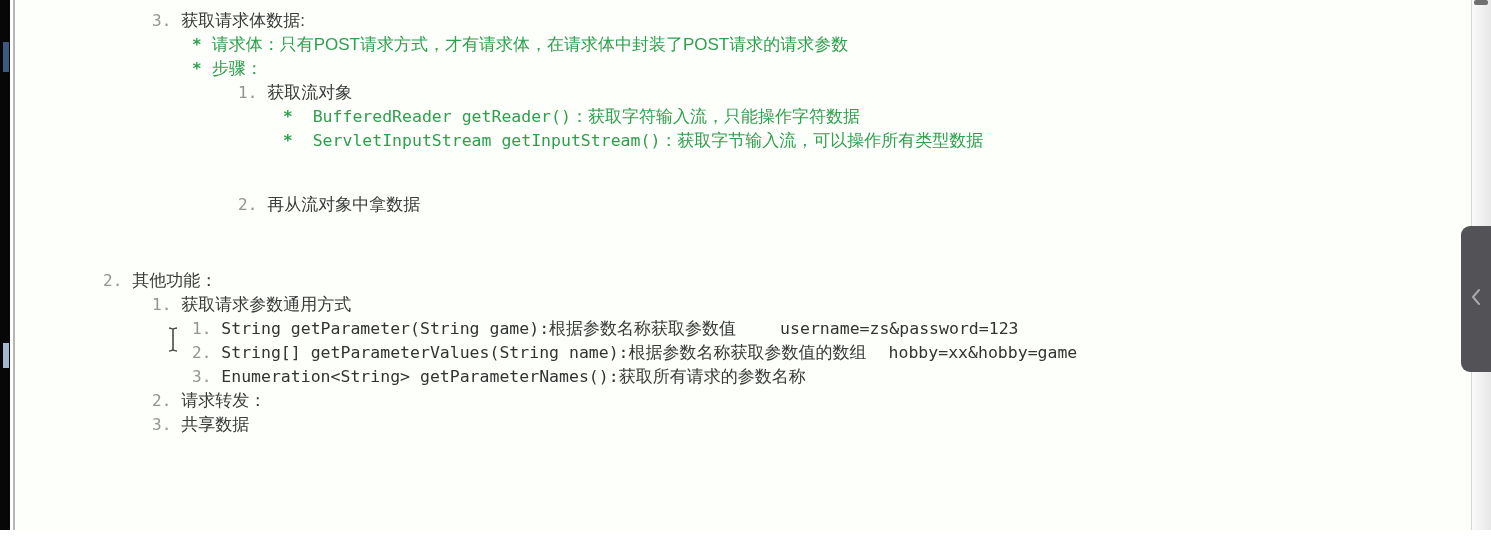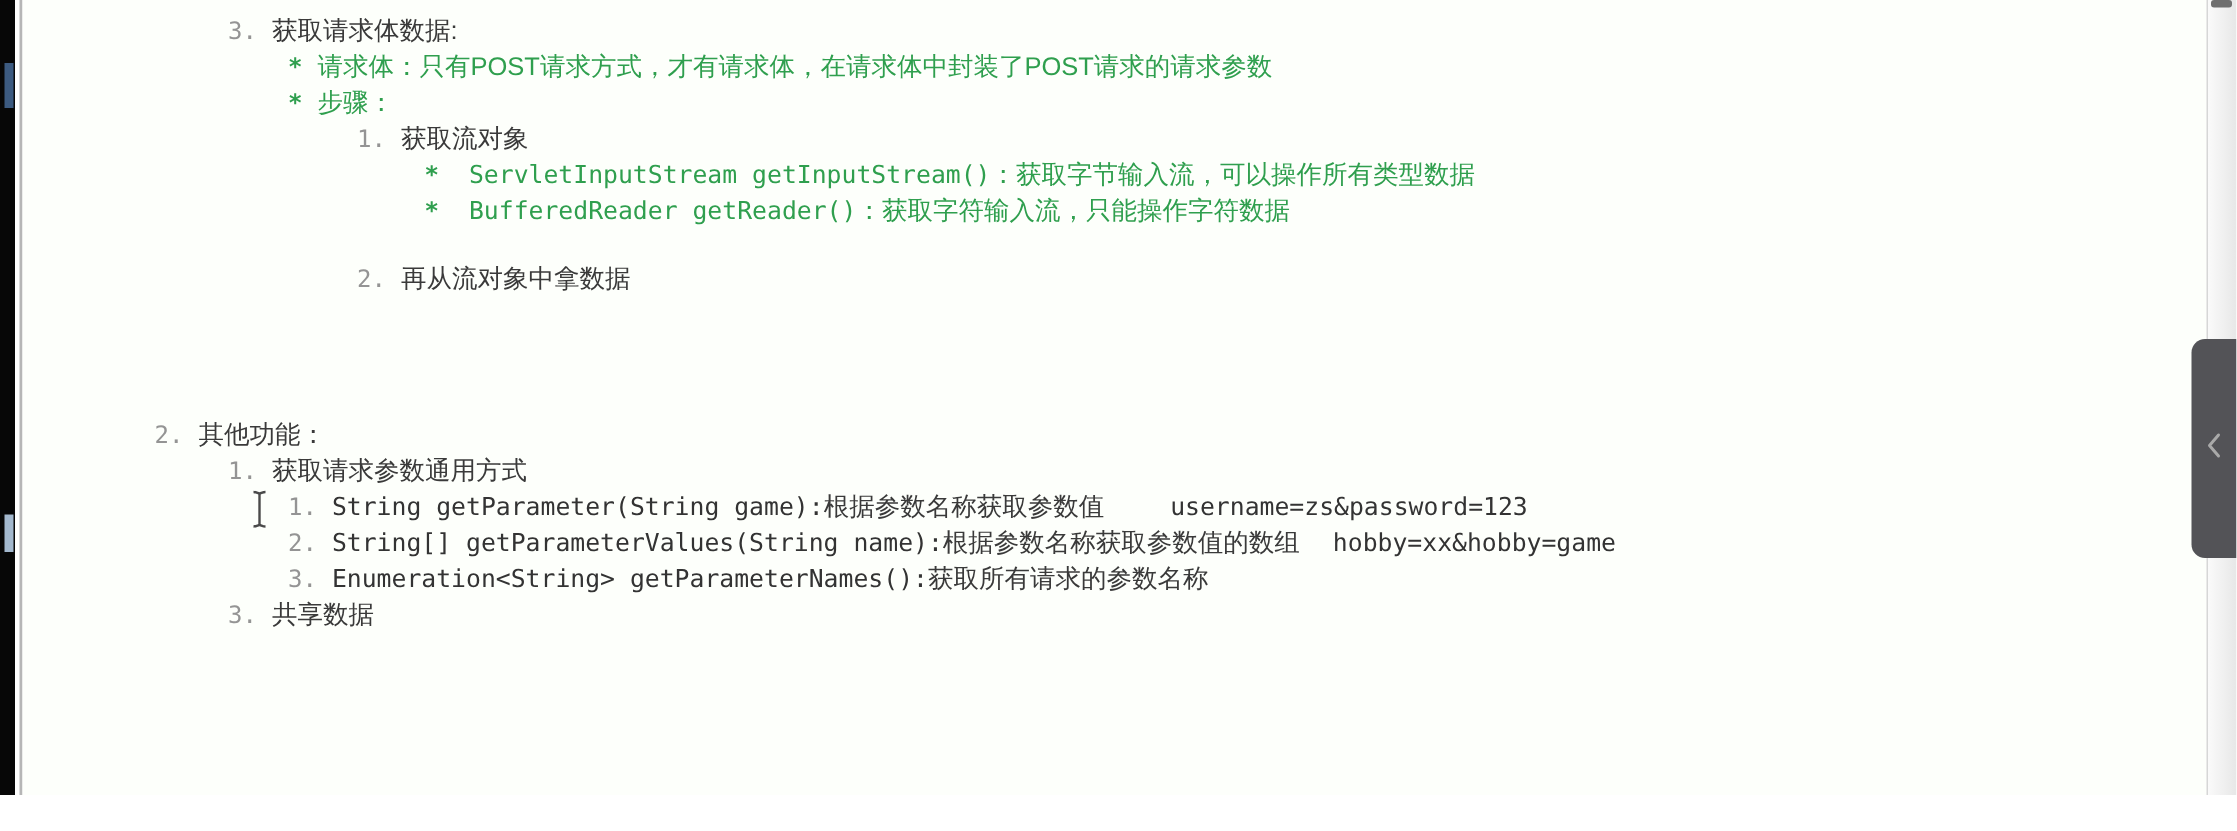--- a/index.html
+++ b/index.html
@@ -18,22 +18,22 @@
   .edge-strip{position:absolute;left:0;top:0;width:10px;height:554px;background:#070707;}
   .edge-mark1{position:absolute;left:3px;top:42px;width:6px;height:30px;background:#3c5a80;}
   .edge-mark2{position:absolute;left:3px;top:343px;width:6px;height:25px;background:#a3b8ce;}
   .gutter{position:absolute;left:10px;top:0;width:3px;height:554px;background:#ffffff;}
   .gutter-border{position:absolute;left:13px;top:0;width:2px;height:554px;background:#b6b6b6;}
 
   
   .doc{position:absolute;left:15px;top:0;right:20px;bottom:0;background:var(--content-bg);
        padding-top:9px;overflow:hidden;}
   .line{height:24px;line-height:24px;white-space:nowrap;font-size:17px;color:var(--text-dark);}
-  .gap-sm{margin-top:21px;}
-  .gap-lg{margin-top:80px;}
+  .gap-sm{margin-top:40px;}
+  .gap-lg{margin-top:52px;}
   .ind0{padding-left:88px;}
   .ind1{padding-left:137px;}
   .ind2{padding-left:177px;}
   .ind3{padding-left:223px;}
   .ind4{padding-left:268px;}
   .ind5{padding-left:312px;}
   .marker{display:inline-block;margin-right:10px;
     font-family:"DejaVu Sans Mono","Liberation Mono",monospace;font-size:16px;}
   .m-num{color:var(--marker-gray);}
   .m-star{color:var(--accent-green);font-weight:bold;}
@@ -67,28 +67,29 @@
   <div class="edge-mark1"></div>
   <div class="edge-mark2"></div>
   <div class="gutter"></div>
   <div class="gutter-border"></div>
 
   <div class="doc">
       <div class="line ind1"><span class="marker m-num">3.</span><span class="seg cn-dark">获取请求体数据:</span></div>
       <div class="line ind2"><span class="marker m-star">*</span><span class="seg cn-green">请求体：只有POST请求方式，才有请求体，在请求体中封装了POST请求的请求参数</span></div>
       <div class="line ind2"><span class="marker m-star">*</span><span class="seg cn-green">步骤：</span></div>
       <div class="line ind3"><span class="marker m-num">1.</span><span class="seg cn-dark">获取流对象</span></div>
+      <div class="line ind4"><span class="marker m-star m-wide">*</span><span class="seg code-green">BufferedReader getReader()</span><span class="seg cn-green">：获取字符输入流，只能操作字符数据</span></div>
       <div class="line ind4"><span class="marker m-star m-wide">*</span><span class="seg code-green">ServletInputStream getInputStream()</span><span class="seg cn-green">：获取字节输入流，可以操作所有类型数据</span></div>
-      <div class="line ind4"><span class="marker m-star m-wide">*</span><span class="seg code-green">BufferedReader getReader()</span><span class="seg cn-green">：获取字符输入流，只能操作字符数据</span></div>
       <div class="line ind3 gap-sm"><span class="marker m-num">2.</span><span class="seg cn-dark">再从流对象中拿数据</span></div>
       <div class="line ind0 gap-lg"><span class="marker m-num">2.</span><span class="seg cn-dark">其他功能：</span></div>
       <div class="line ind1"><span class="marker m-num">1.</span><span class="seg cn-dark">获取请求参数通用方式</span></div>
       <div class="line ind2"><span class="marker m-num">1.</span><span class="seg code-dark">String getParameter(String game):</span><span class="seg cn-dark">根据参数名称获取参数值</span><span class="seg gapspan" style="width: 44px;"></span><span class="seg code-dark">username=zs&amp;password=123</span></div>
       <div class="line ind2"><span class="marker m-num">2.</span><span class="seg code-dark">String[] getParameterValues(String name):</span><span class="seg cn-dark">根据参数名称获取参数值的数组</span><span class="seg gapspan" style="width: 22px;"></span><span class="seg code-dark">hobby=xx&amp;hobby=game</span></div>
       <div class="line ind2"><span class="marker m-num">3.</span><span class="seg code-dark">Enumeration&lt;String&gt; getParameterNames():</span><span class="seg cn-dark">获取所有请求的参数名称</span></div>
+      <div class="line ind1"><span class="marker m-num">2.</span><span class="seg cn-dark">请求转发：</span></div>
       <div class="line ind1"><span class="marker m-num">3.</span><span class="seg cn-dark">共享数据</span></div>
     </div>
 
   <div class="ibeam">
     <svg width="12" height="27" viewBox="0 0 12 27">
       <path d="M2 2 C4 2 5 3 6 3 C7 3 8 2 10 2" stroke="#4a4a4a" stroke-width="1.6" fill="none"></path>
       <path d="M6 3 V24" stroke="#4a4a4a" stroke-width="1.6" fill="none"></path>
       <path d="M2 25 C4 25 5 24 6 24 C7 24 8 25 10 25" stroke="#4a4a4a" stroke-width="1.6" fill="none"></path>
     </svg>
   </div>

